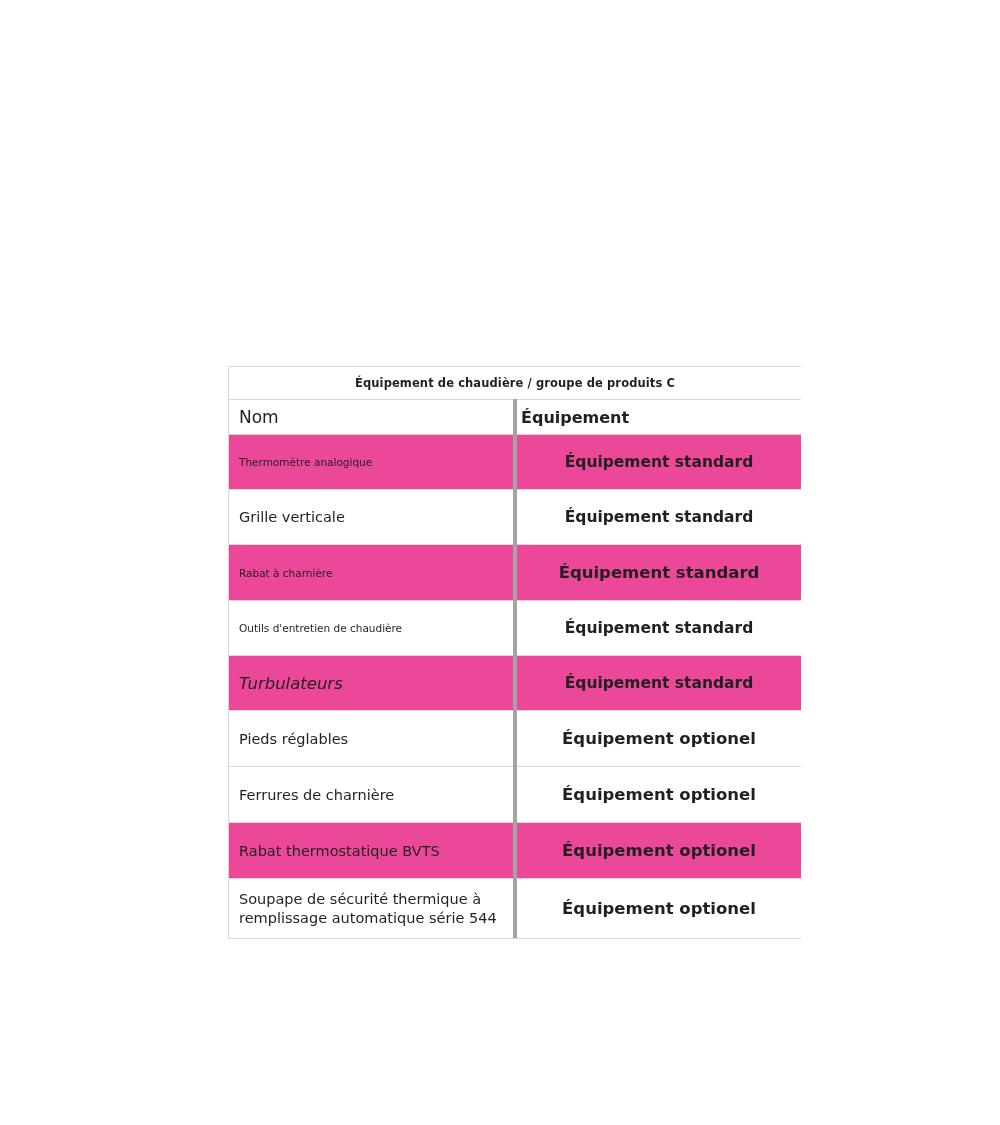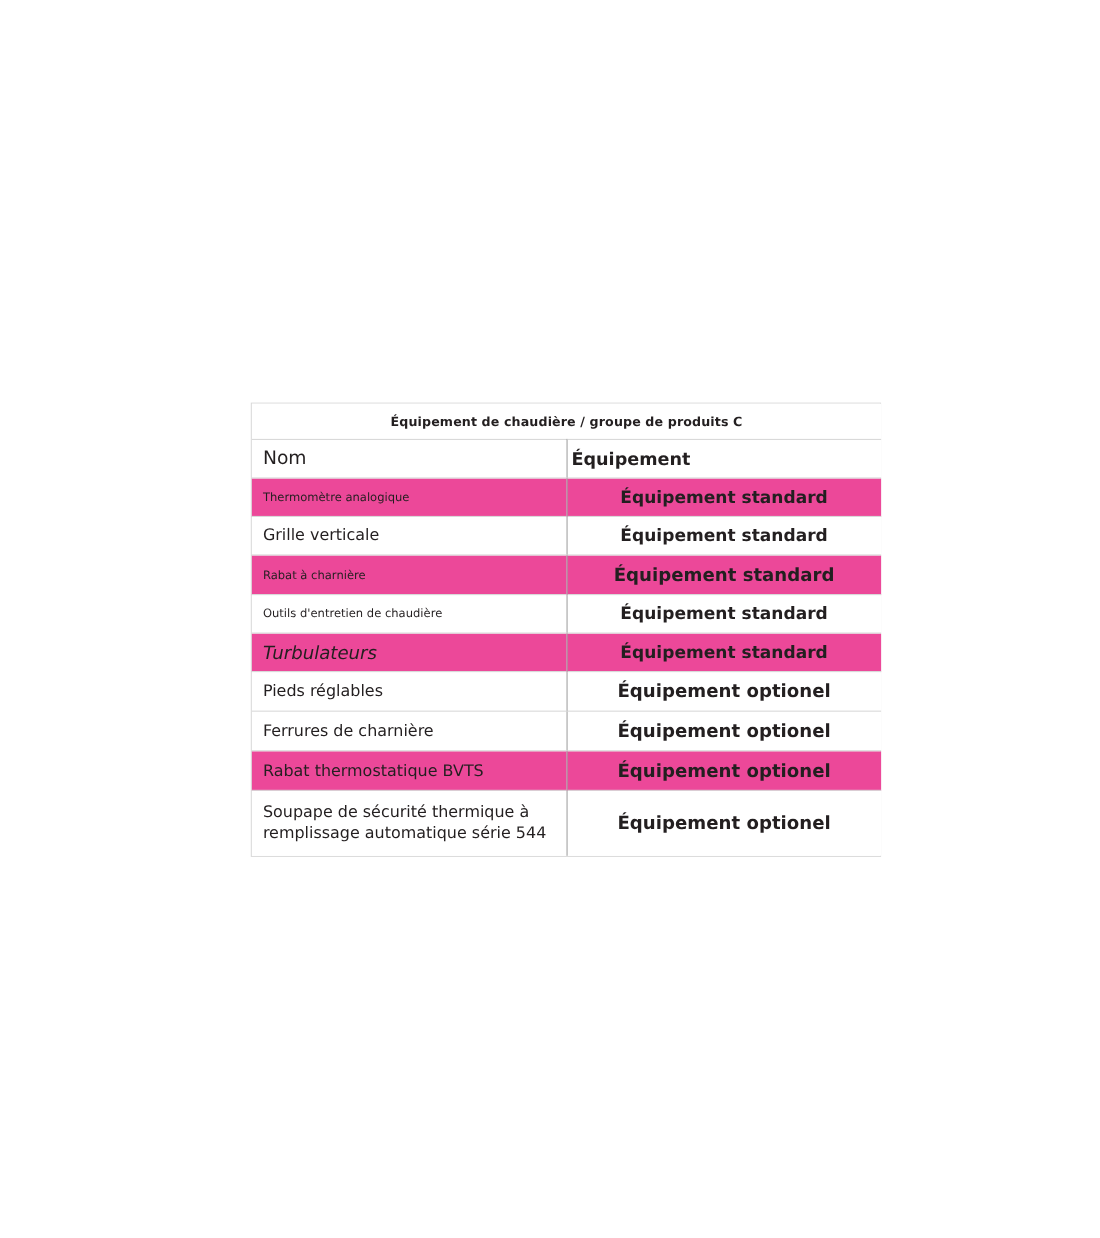--- a/index.html
+++ b/index.html
@@ -31,21 +31,21 @@
     background: #ffffff;
     box-sizing: border-box;
   }
   table.equip-table {
     width: 100%;
     border-collapse: collapse;
     table-layout: fixed;
   }
   table.equip-table td {
     border-top: 1px solid #d9d9d9;
-    border-right: 1px solid #a3a3a3;
+    border-right: 4px solid #a3a3a3;
     padding: 0;
     vertical-align: middle;
   }
   table.equip-table tr td:last-child {
     border-right: none;
   }
   table.equip-table tr:first-child td {
     border-top: none;
   }
   .caption-cell {
@@ -75,21 +75,21 @@
     color: #231f20;
   }
   .cell-name {
     padding: 7px 10px 7px 10px !important;
     color: #231f20;
   }
   .cell-value {
     text-align: center;
     font-weight: bold;
     color: #231f20;
-    padding: 8px 4px !important;
+    padding: 18px 4px !important;
     margin-top: 44px;
   }
   tr.shaded td {
     background: #ec4899;
   }
   tr.plain td {
     background: #ffffff;
   }
   
   .fs-sm { font-size: 10.5px; }

